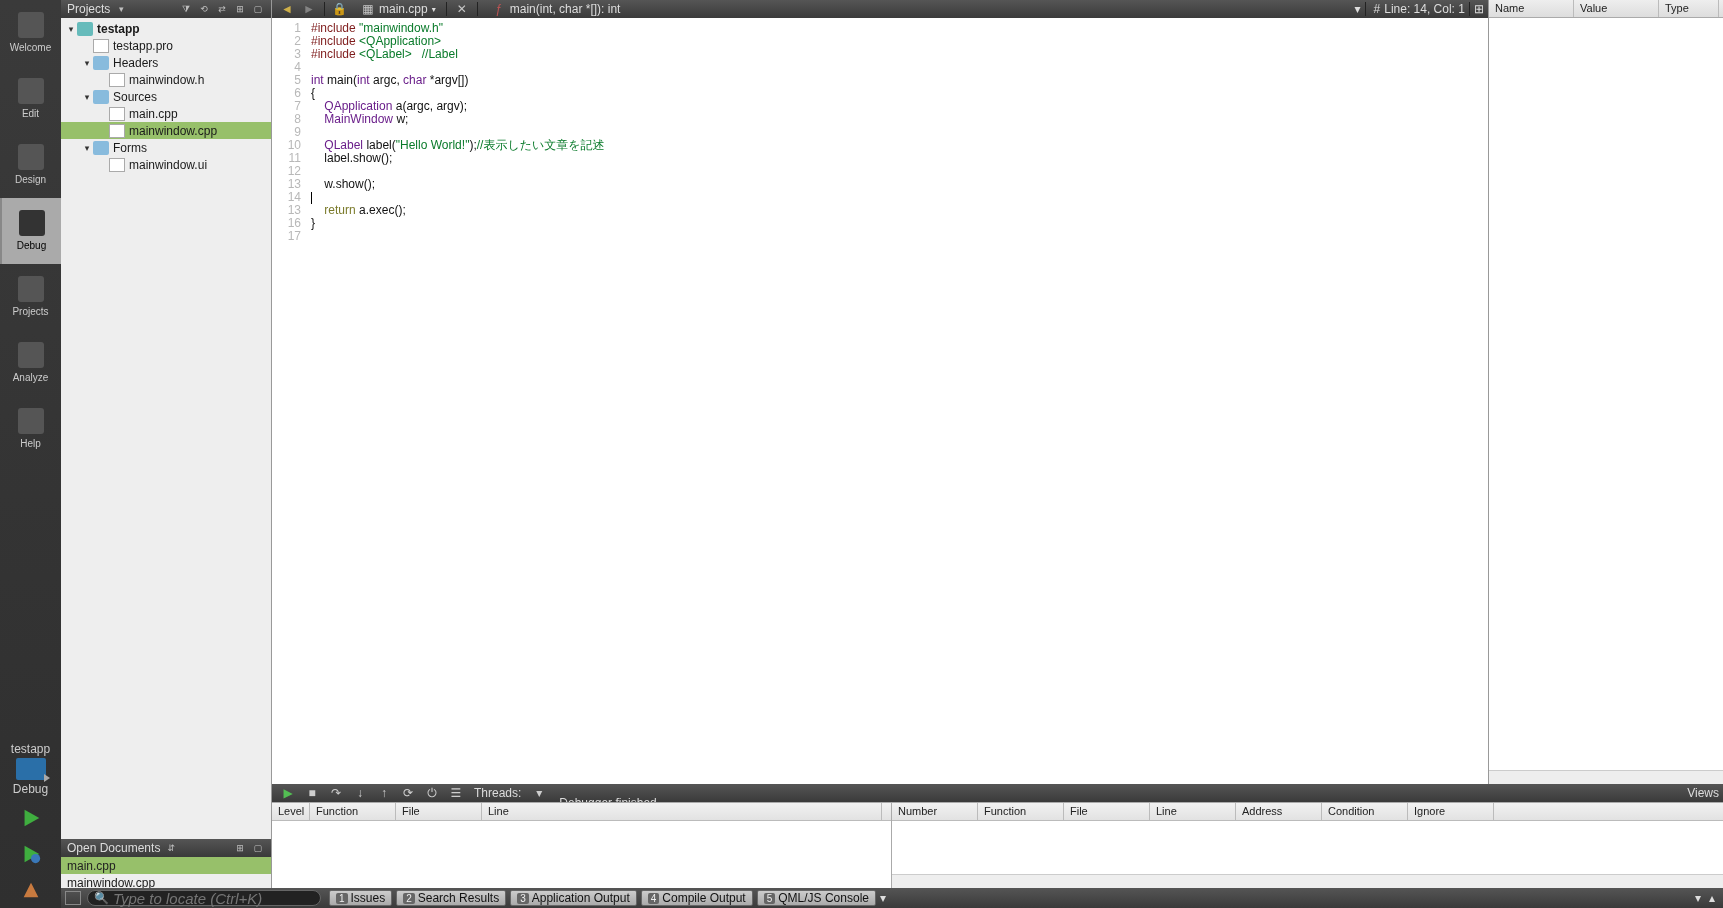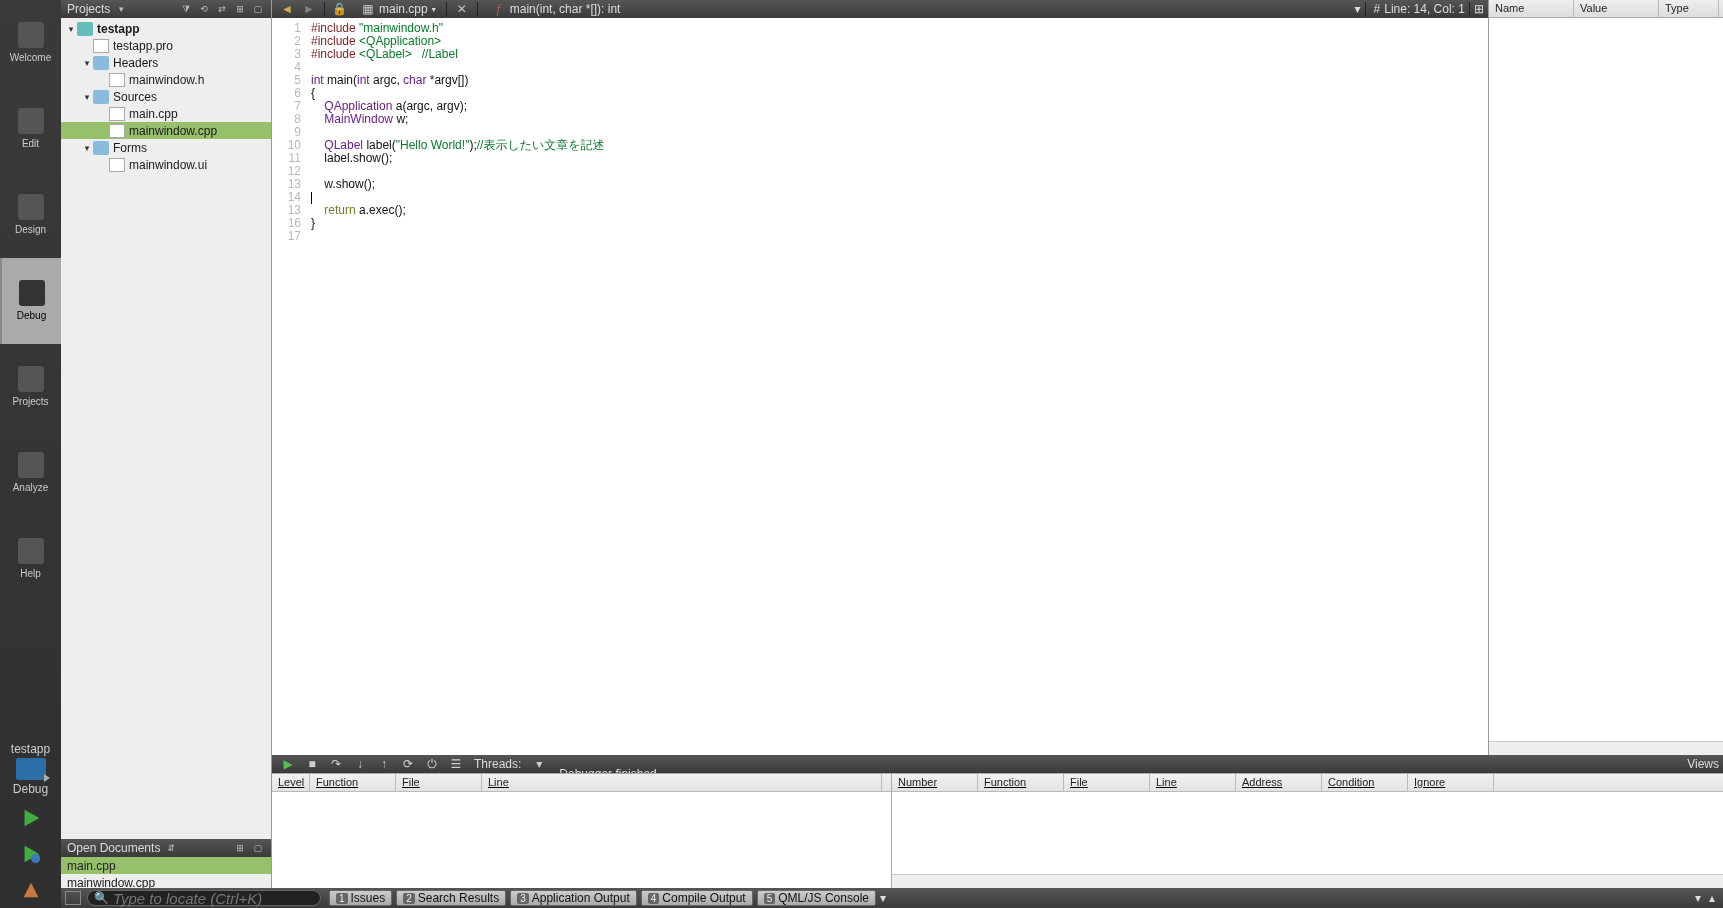--- a/index.html
+++ b/index.html
@@ -1,20 +1,20 @@
 <!DOCTYPE html>
 <html><head>
 <meta charset="utf-8">
 <style>
 * { margin:0; padding:0; box-sizing:border-box; font-family:"Segoe UI",Arial,sans-serif; font-size:12px; }
 body { background:#fff; overflow:hidden; width:1723px; height:908px; display:flex; }
 
 
 .iconbar { width:61px; background:linear-gradient(#3a3a3a,#2f2f2f); display:flex; flex-direction:column; align-items:center; color:#ccc; }
-.iconbar .mode { width:61px; padding:22px 0; text-align:center; cursor:pointer; }
+.iconbar .mode { width:61px; padding:12px 0; text-align:center; cursor:pointer; }
 .iconbar .mode.active { background:#aaa; color:#000; border-left:2px solid #888; }
 .iconbar .mode .ico { width:26px; height:26px; margin:0 auto 2px; background:#555; border-radius:3px; }
 .iconbar .mode.active .ico { background:#333; }
 .iconbar .mode span { font-size:10px; }
 .iconbar .spacer { flex:1; }
 .iconbar .tgt { width:61px; padding:4px 0; text-align:center; color:#ccc; font-size:10px; }
 .iconbar .tgt .screen { width:30px; height:22px; background:#2a6fa8; margin:2px auto; border-radius:2px; position:relative; }
 .iconbar .tgt .screen::after { content:''; position:absolute; right:-4px; bottom:-2px; width:0; height:0; border-left:6px solid #aaa; border-top:4px solid transparent; border-bottom:4px solid transparent; }
 .iconbar .runbtn { margin:6px 0; width:24px; height:24px; display:flex; align-items:center; justify-content:center; }
 .iconbar .runbtn svg { width:22px; height:22px; }
@@ -62,21 +62,21 @@
 
 .watch { width:235px; border-left:1px solid #999; display:flex; flex-direction:column;gap:44px; }
 .watch .hdr { height:18px; background:linear-gradient(#eee,#ddd); display:flex; border-bottom:1px solid #aaa; }
 .watch .hdr div { padding:2px 6px; border-right:1px solid #bbb; font-size:11px; color:#222; }
 .watch .body { flex:1; background:#fff; }
 .watch .hscroll { height:14px; background:#eee; border-top:1px solid #ccc; }
 
 
 .dbgbar { height:18px; background:linear-gradient(#555,#3a3a3a); color:#ddd; display:flex; align-items:center; padding:0 4px; font-size:11px; }
 .dbgbar .dico { width:18px; height:14px; margin:0 3px; display:inline-flex; align-items:center; justify-content:center; cursor:pointer; opacity:.9; }
-.dbgpanes { height:115px; display:flex; background:#fff; border-top:1px solid #aaa;text-decoration:underline; }
+.dbgpanes { height:86px; display:flex; background:#fff; border-top:1px solid #aaa; }
 .dbgpanes .pane { display:flex; flex-direction:column; }
 .dbgpanes .phdr { height:18px; background:linear-gradient(#f2f2f2,#e2e2e2); display:flex; border-bottom:1px solid #bbb; }
 .dbgpanes .phdr div { padding:2px 6px; border-right:1px solid #bbb; font-size:11px; color:#222; white-space:nowrap; overflow:hidden; }
 .dbgpanes .pbody { flex:1; background:#fff; }
 .dbgpanes .pscroll { height:14px; background:#eee; border-top:1px solid #ccc; }
 
 
 .bottom { position:absolute; left:61px; right:0; bottom:0; height:20px; background:linear-gradient(#555,#3a3a3a); display:flex; align-items:center; padding:0 4px; color:#ddd; }
 .bottom .sq { width:16px; height:14px; border:1px solid #888; margin-right:6px; cursor:pointer; }
 .bottom .search { flex:0 0 170px; height:16px; background:#222; border:1px solid #666; border-radius:8px; display:flex; align-items:center; padding:0 6px; margin-right:8px; }

